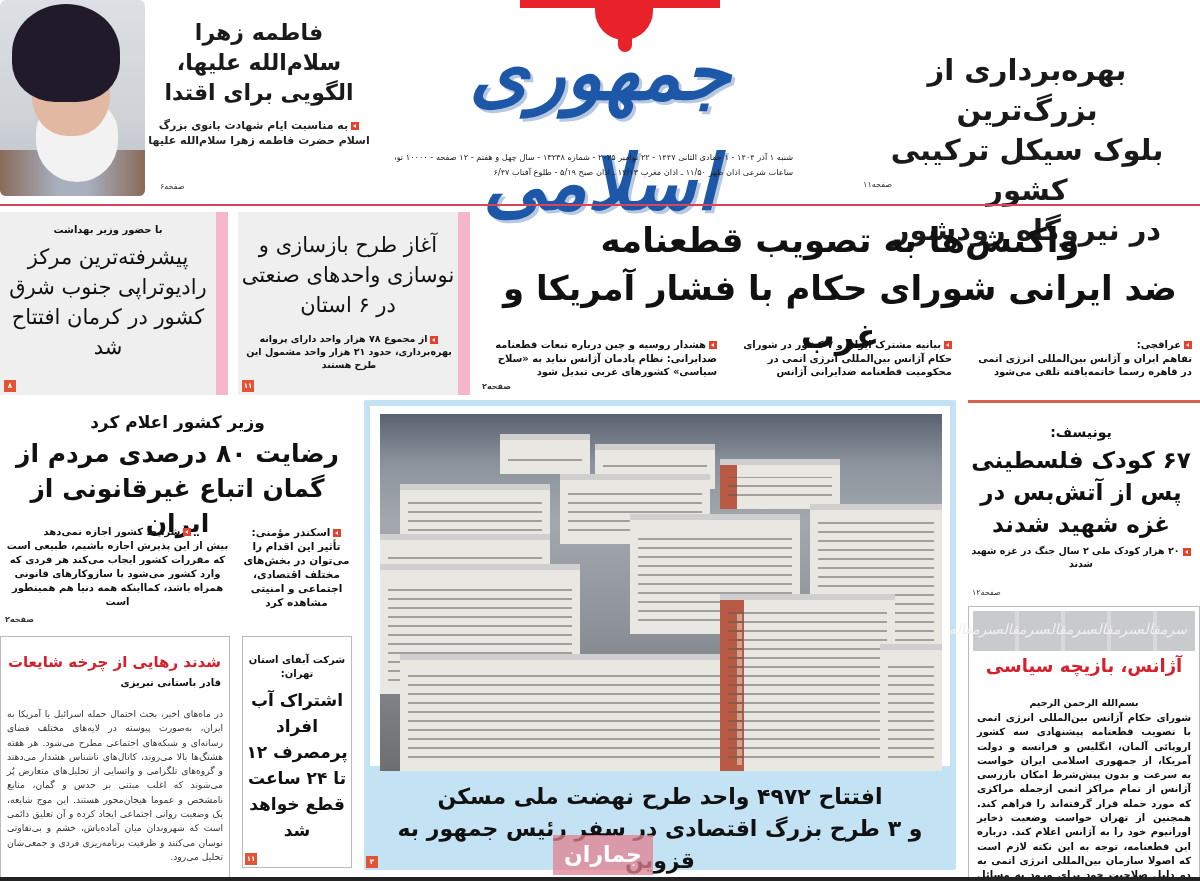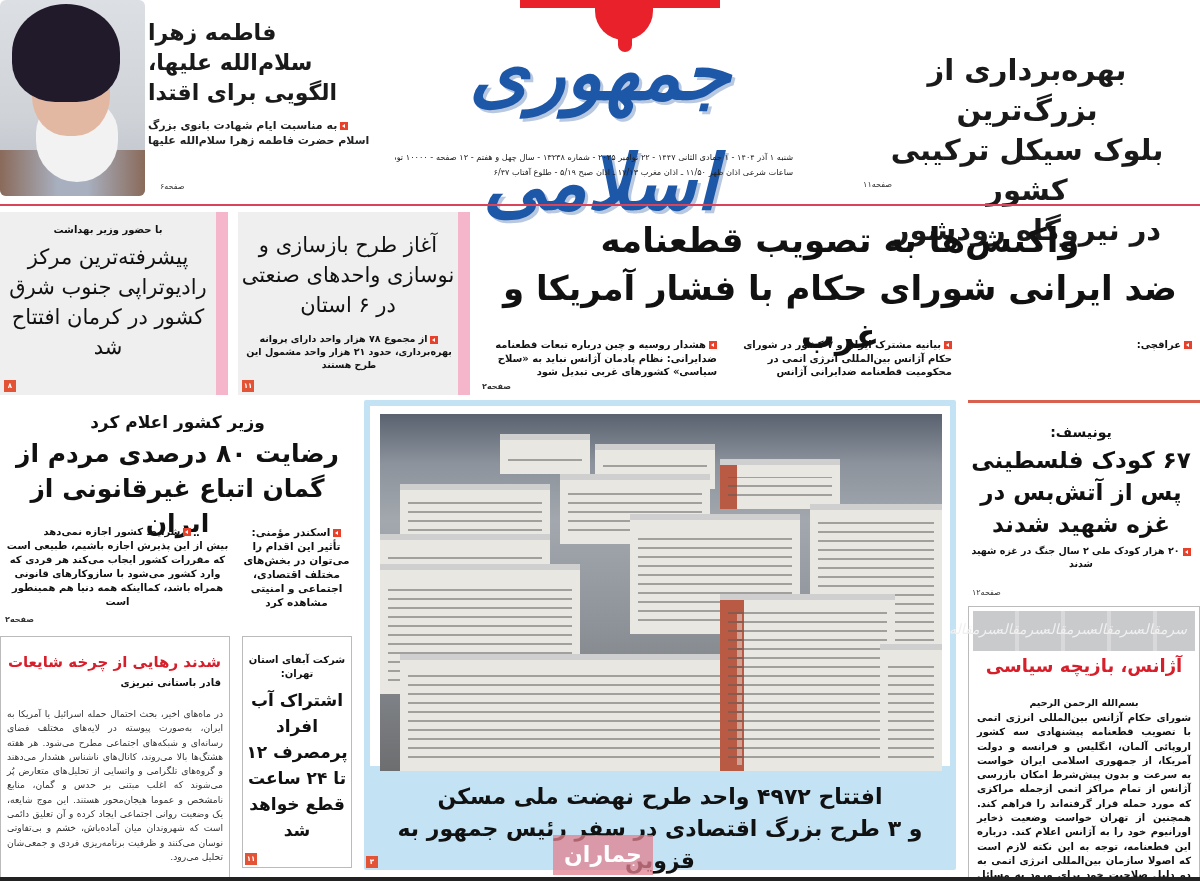--- a/index.html
+++ b/index.html
@@ -25,21 +25,21 @@
 
   .dateline { left: 395px; top: 150px; width: 398px; text-align: right; font-size: 8.2px; line-height: 15px; color: #222; white-space: nowrap; overflow: hidden; }
 
   .portrait { left: 0; top: 0; width: 145px; height: 196px; border-radius: 6px; overflow: hidden;
     background: linear-gradient(180deg, #dcdfe3 0%, #cfd3d8 60%, #b9bfc7 100%); }
   .portrait .turban { position: absolute; left: 12px; top: 4px; width: 108px; height: 98px; background: #211a2a; border-radius: 50% 50% 40% 40%; }
   .portrait .face { position: absolute; left: 32px; top: 48px; width: 78px; height: 88px; background: #e2b8a2; border-radius: 40% 40% 45% 45%; }
   .portrait .beard { position: absolute; left: 36px; top: 100px; width: 82px; height: 82px; background: #f2f2f2; border-radius: 40% 40% 50% 50%; }
   .portrait .robe { position: absolute; left: 0; top: 150px; width: 145px; height: 50px; background: linear-gradient(90deg, #8a6a5a, #a8b0c0 40%, #a8b0c0 60%, #8a6a5a); }
 
-  .fatemeh { left: 148px; top: 18px; width: 222px; text-align: left; }
+  .fatemeh { left: 148px; top: 18px; width: 222px; text-align: center; }
   .fatemeh h2 { font-size: 22px; line-height: 30px; font-weight: bold; color: #1a1a1a; }
   .fatemeh p { font-size: 11px; line-height: 15px; font-weight: bold; margin-top: 10px; color: #222; }
   .fatemeh .page-ref { position: absolute; left: 12px; top: 164px; }
 
   .bullet { display: inline-block; width: 8px; height: 8px; background: #e8412b; margin-left: 3px; vertical-align: middle; position: relative; }
   .bullet::after { content: ""; position: absolute; left: 2px; top: 2px; width: 0; height: 0; border-top: 2px solid transparent; border-bottom: 2px solid transparent; border-right: 3px solid #fff; }
 
   .red-rule { left: 0; top: 204px; width: 1200px; height: 2px; background: #d9445a; }
 
   
@@ -180,20 +180,21 @@
 
 <div class="abs main-headline">
   <h1>
     <div>واکنش‌ها به تصویب قطعنامه</div>
     <div>ضد ایرانی شورای حکام با فشار آمریکا و غرب</div>
   </h1>
 </div>
 
 <div class="abs subnews subnews-1">
   <div><span class="bullet"></span><span>عراقچی:</span></div>
+  <div>تفاهم ایران و آژانس بین‌المللی انرژی اتمی در قاهره رسما خاتمه‌یافته تلقی می‌شود</div>
 </div>
 <div class="abs subnews subnews-2">
   <span class="bullet"></span><span>بیانیه مشترک ایران و ۷ کشور در شورای حکام</span>
   <span>آژانس بین‌المللی انرژی اتمی در محکومیت قطعنامه ضدایرانی آژانس</span>
 </div>
 <div class="abs subnews subnews-3">
   <span class="bullet"></span><span>هشدار روسیه و چین درباره تبعات قطعنامه</span>
   <span>ضدایرانی: نظام پادمان آژانس نباید به «سلاح سیاسی» کشورهای غربی تبدیل شود</span>
   <span class="page-ref">صفحه۲</span>
 </div>

